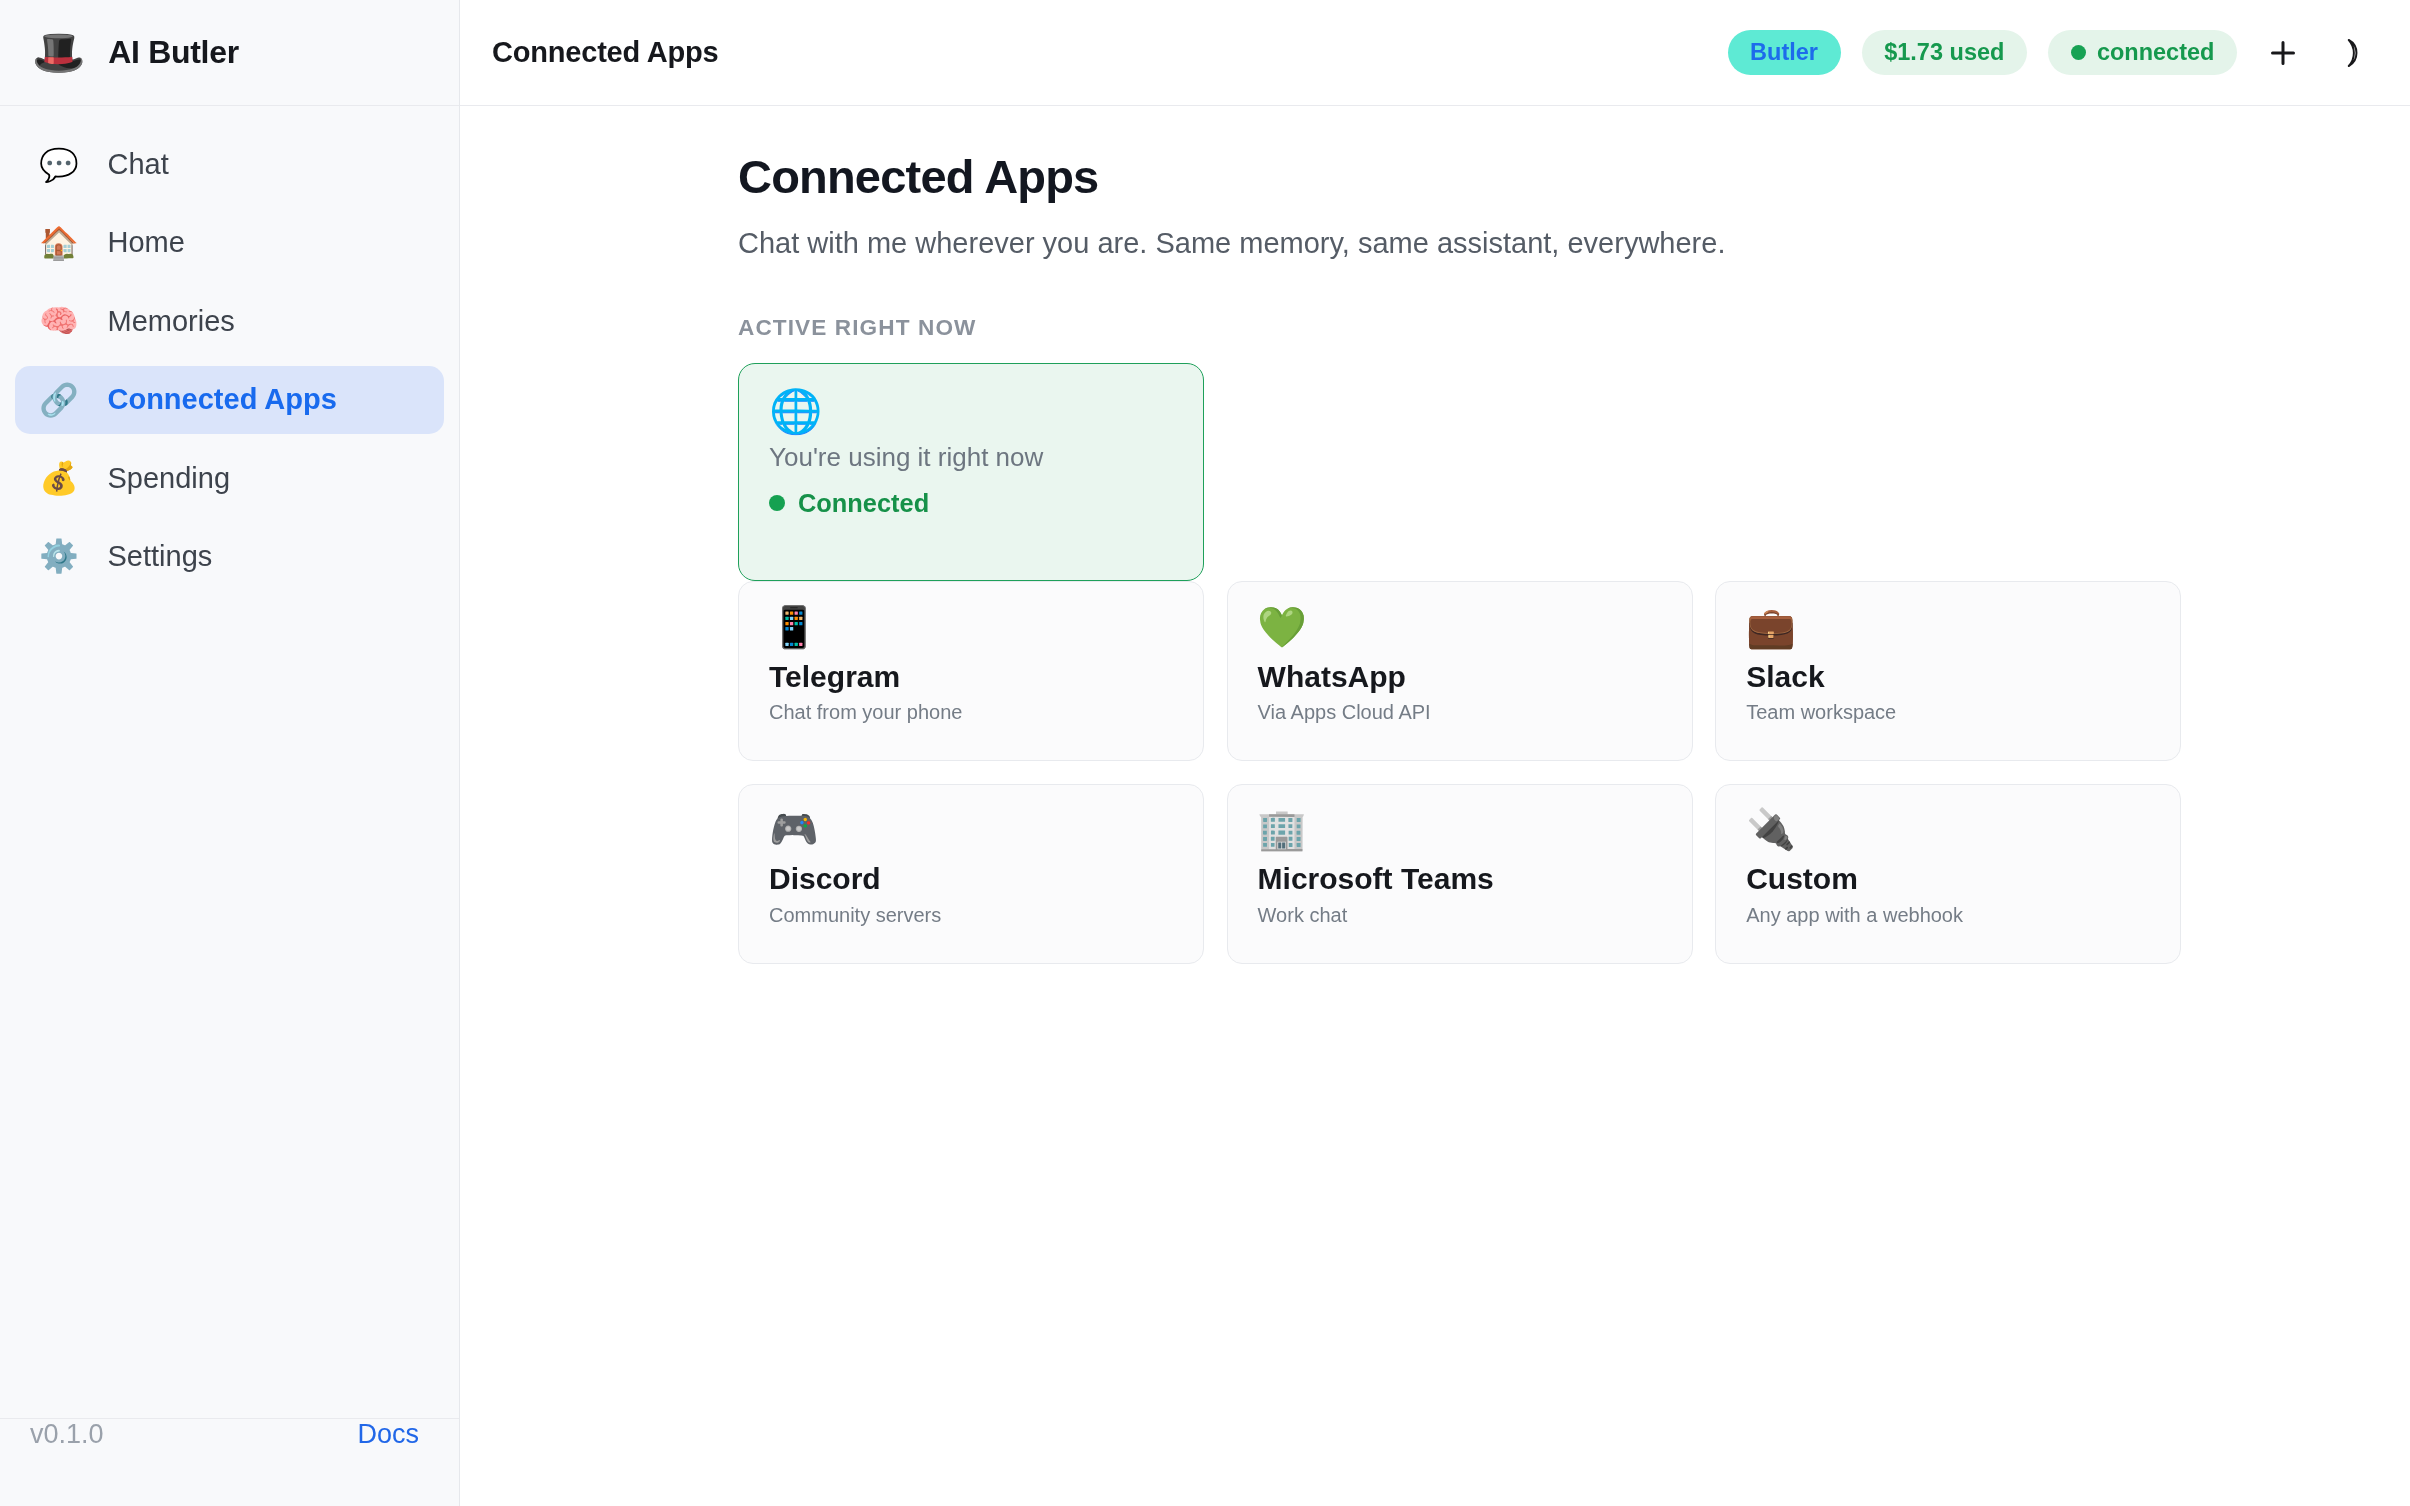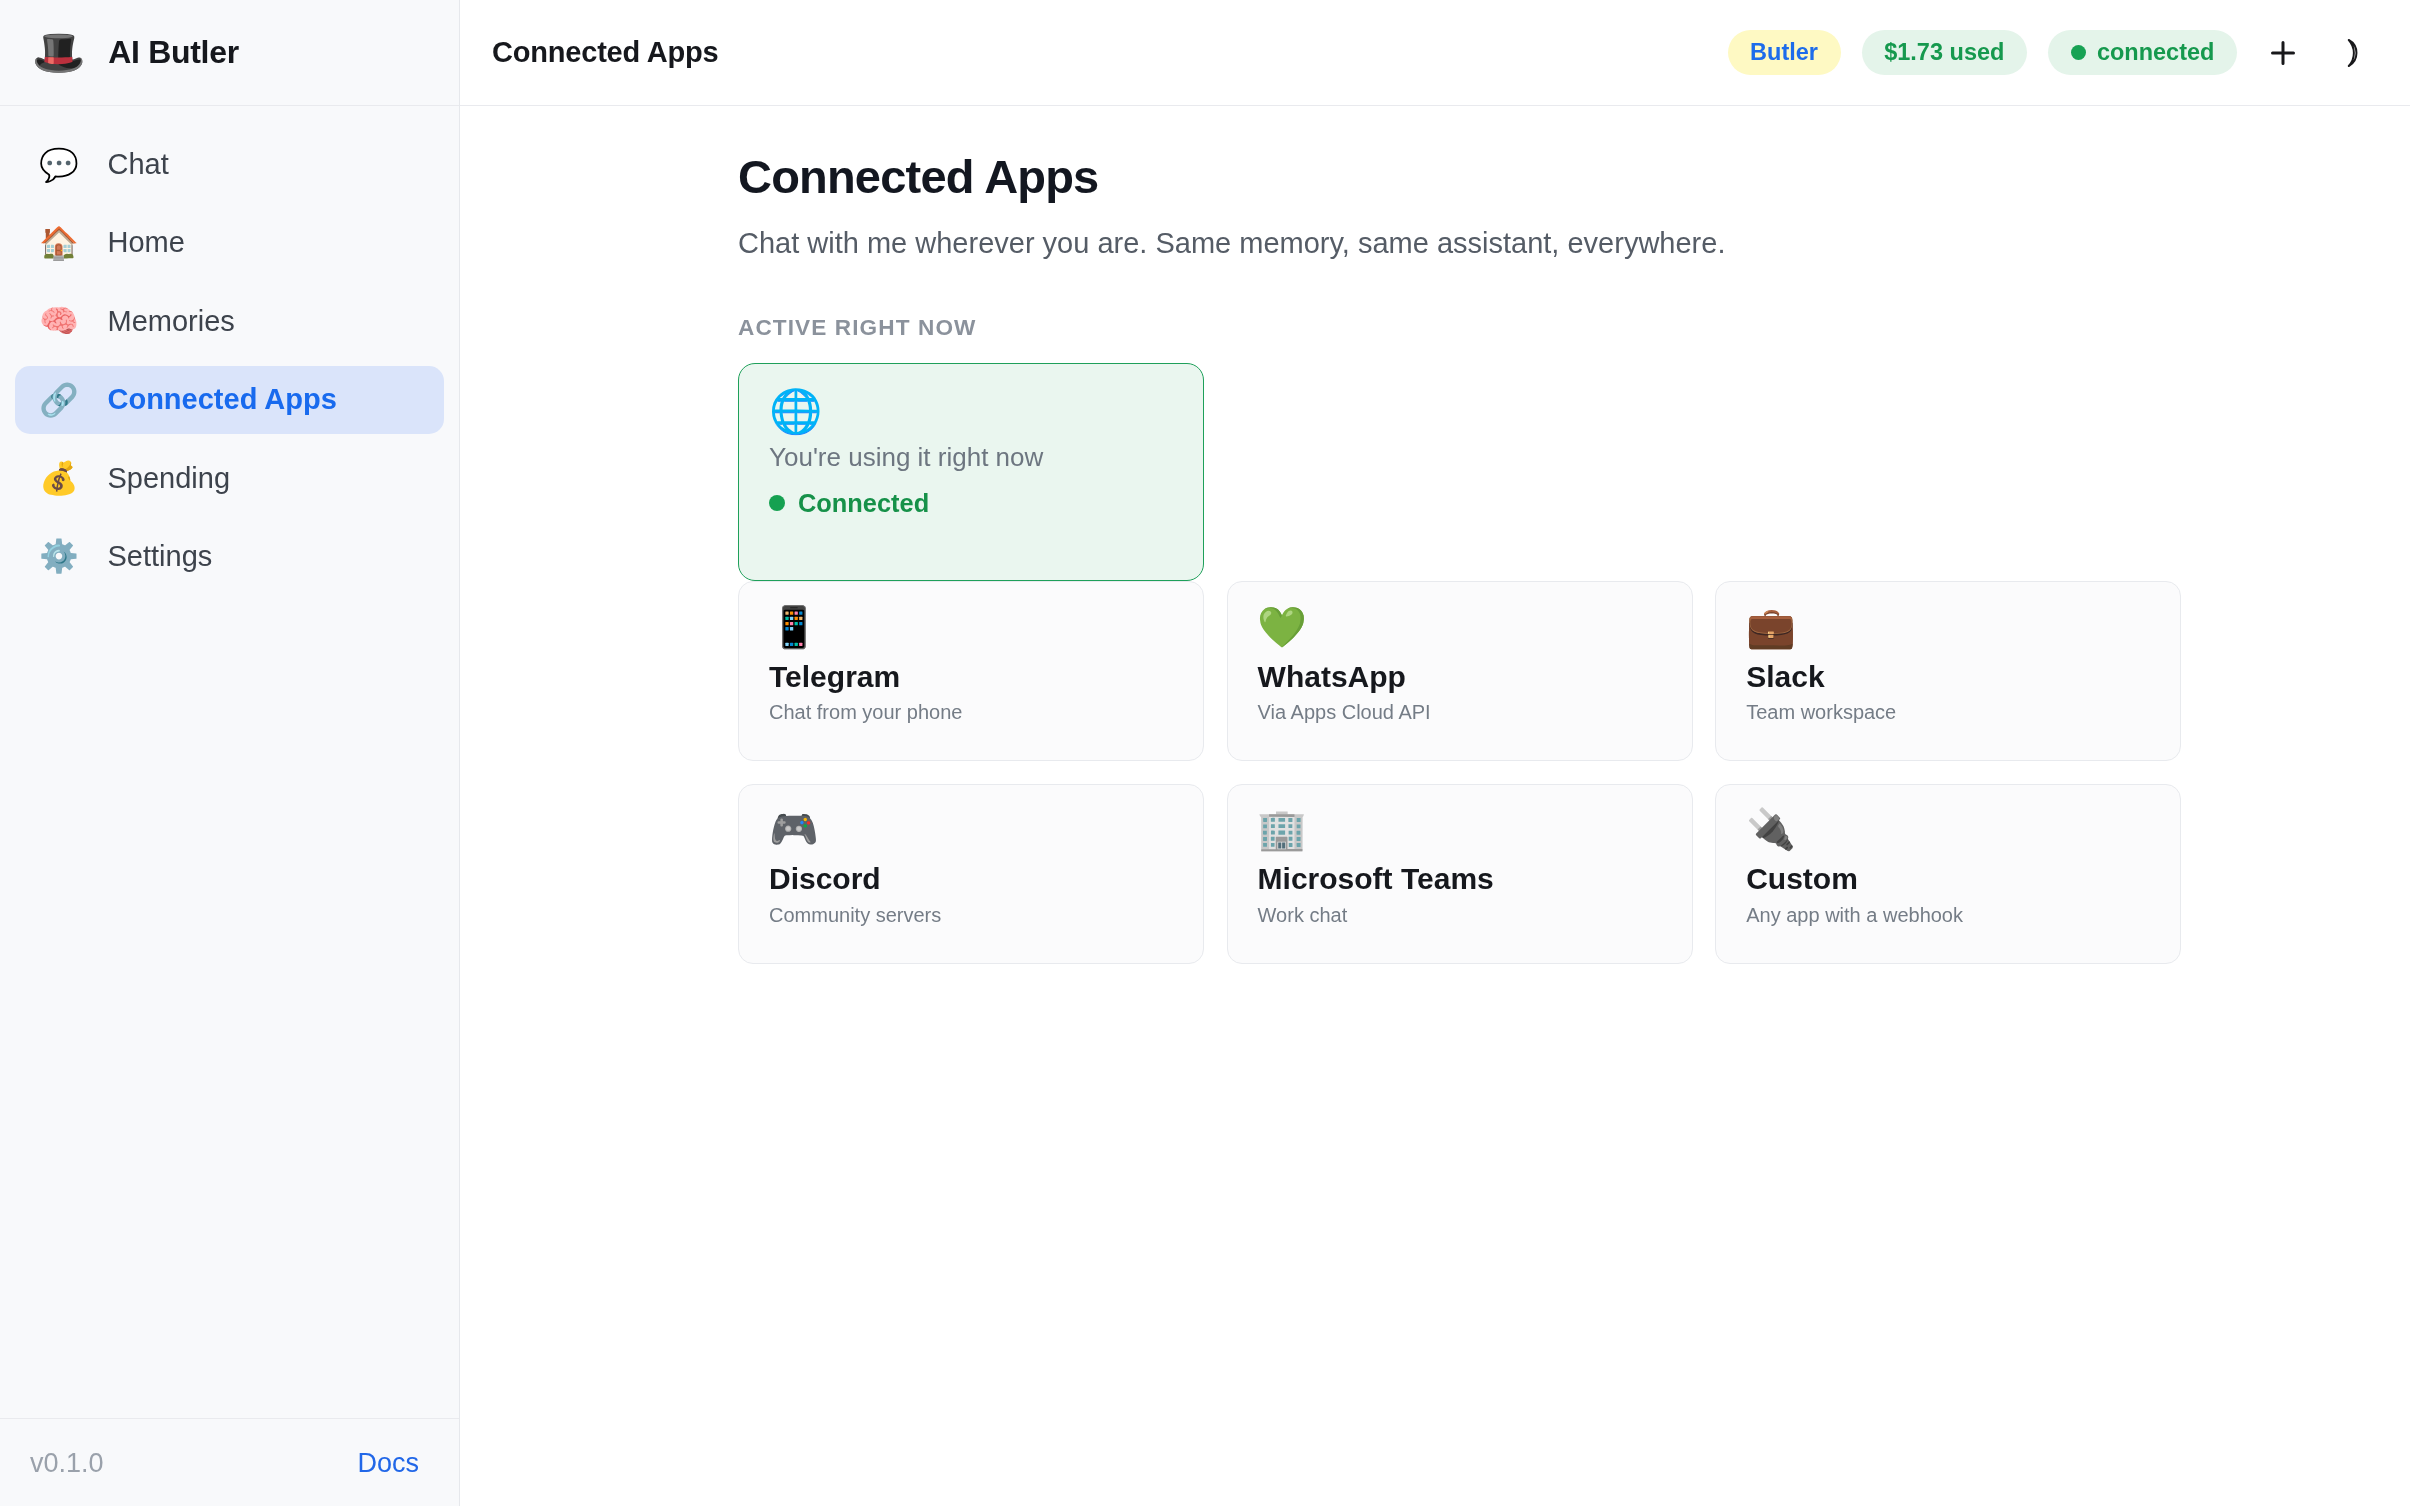--- a/index.html
+++ b/index.html
@@ -39,21 +39,21 @@
   }
   .nav-item .nav-icon { font-size: 32px; width: 38px; text-align: center; line-height: 1; }
   .nav-item.active {
     background: #dae4fa;
     color: #186aee; font-weight: 700;
   }
 
   .sidebar-footer {
     height: 89px; min-height: 89px;
     border-top: 0.9px solid #e9eaee;
-    display: flex; align-items: center; justify-content: space-between;
+    display: flex; justify-content: space-between;
     padding: 0 40px 0 30px;
     font-size: 27px;
   }
   .version { color: #9aa1ab; }
   .docs-link { color: #2167e8; cursor: pointer; text-decoration: none; }
 
   
   .main { flex: 1; display: flex; flex-direction: column; background: #ffffff; }
 
   .topbar {
@@ -65,21 +65,21 @@
   }
   .topbar-title { font-size: 29px; font-weight: 700; color: #16181d; letter-spacing: -0.2px; }
   .topbar-right { margin-left: auto; display: flex; align-items: center; gap: 21px; }
   .pill {
     border-radius: 941px;
     font-size: 23.5px; font-weight: 600;
     padding: 9.4px 22.6px;
     display: flex; align-items: center; gap: 11.3px;
     white-space: nowrap;
   }
-  .pill-blue  { background: #fef9c3; color: #1d6ceb; }
+  .pill-blue  { background: #5eead4; color: #1d6ceb; }
   .pill-green { background: #e4f4ea; color: #16994e; }
   .status-dot { width: 15px; height: 15px; border-radius: 50%; background: #17a254; }
   .icon-btn {
     background: none; border: none; cursor: pointer;
     display: flex; align-items: center; justify-content: center;
     width: 49px; height: 49px; color: #18181b;
   }
   .icon-btn svg { display: block; }
 
   .content { flex: 1; overflow: auto; }

